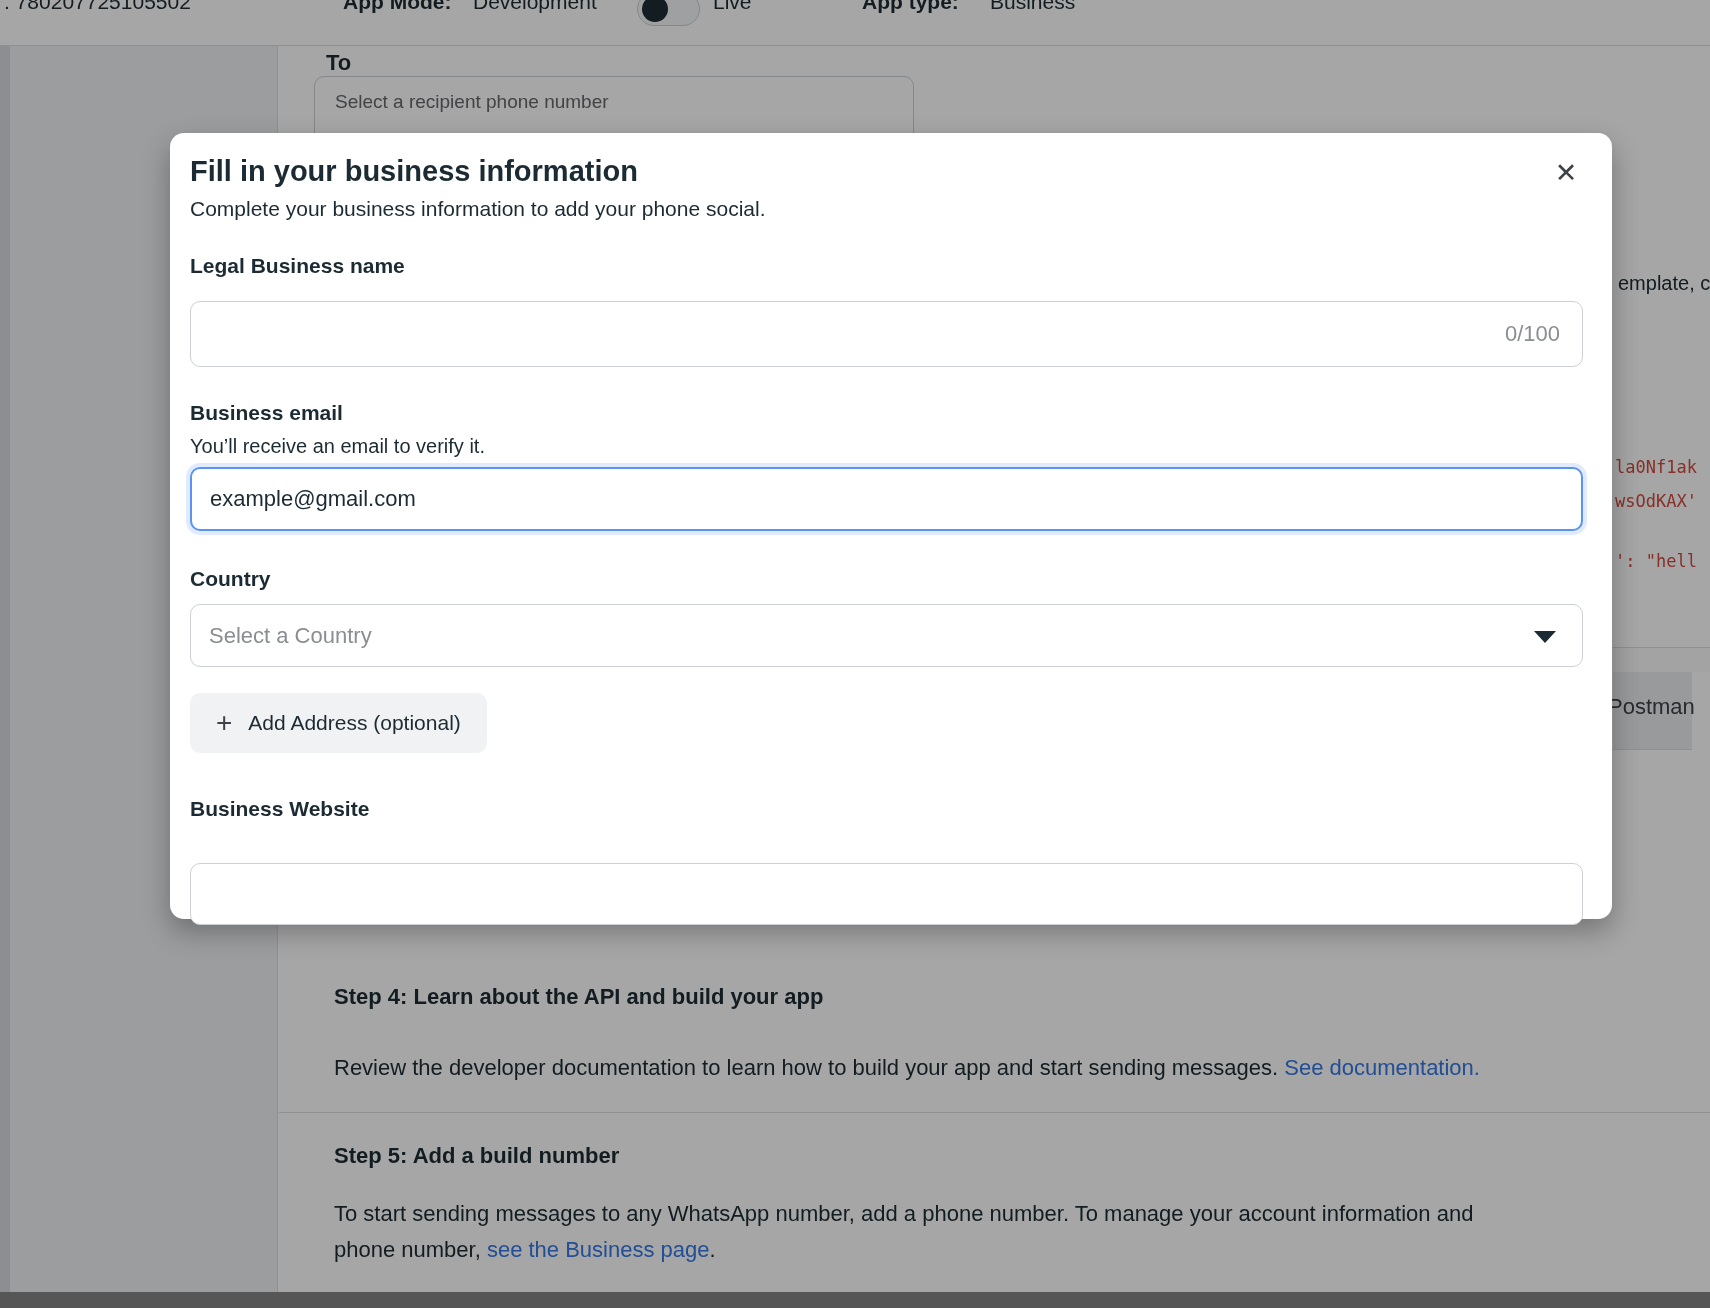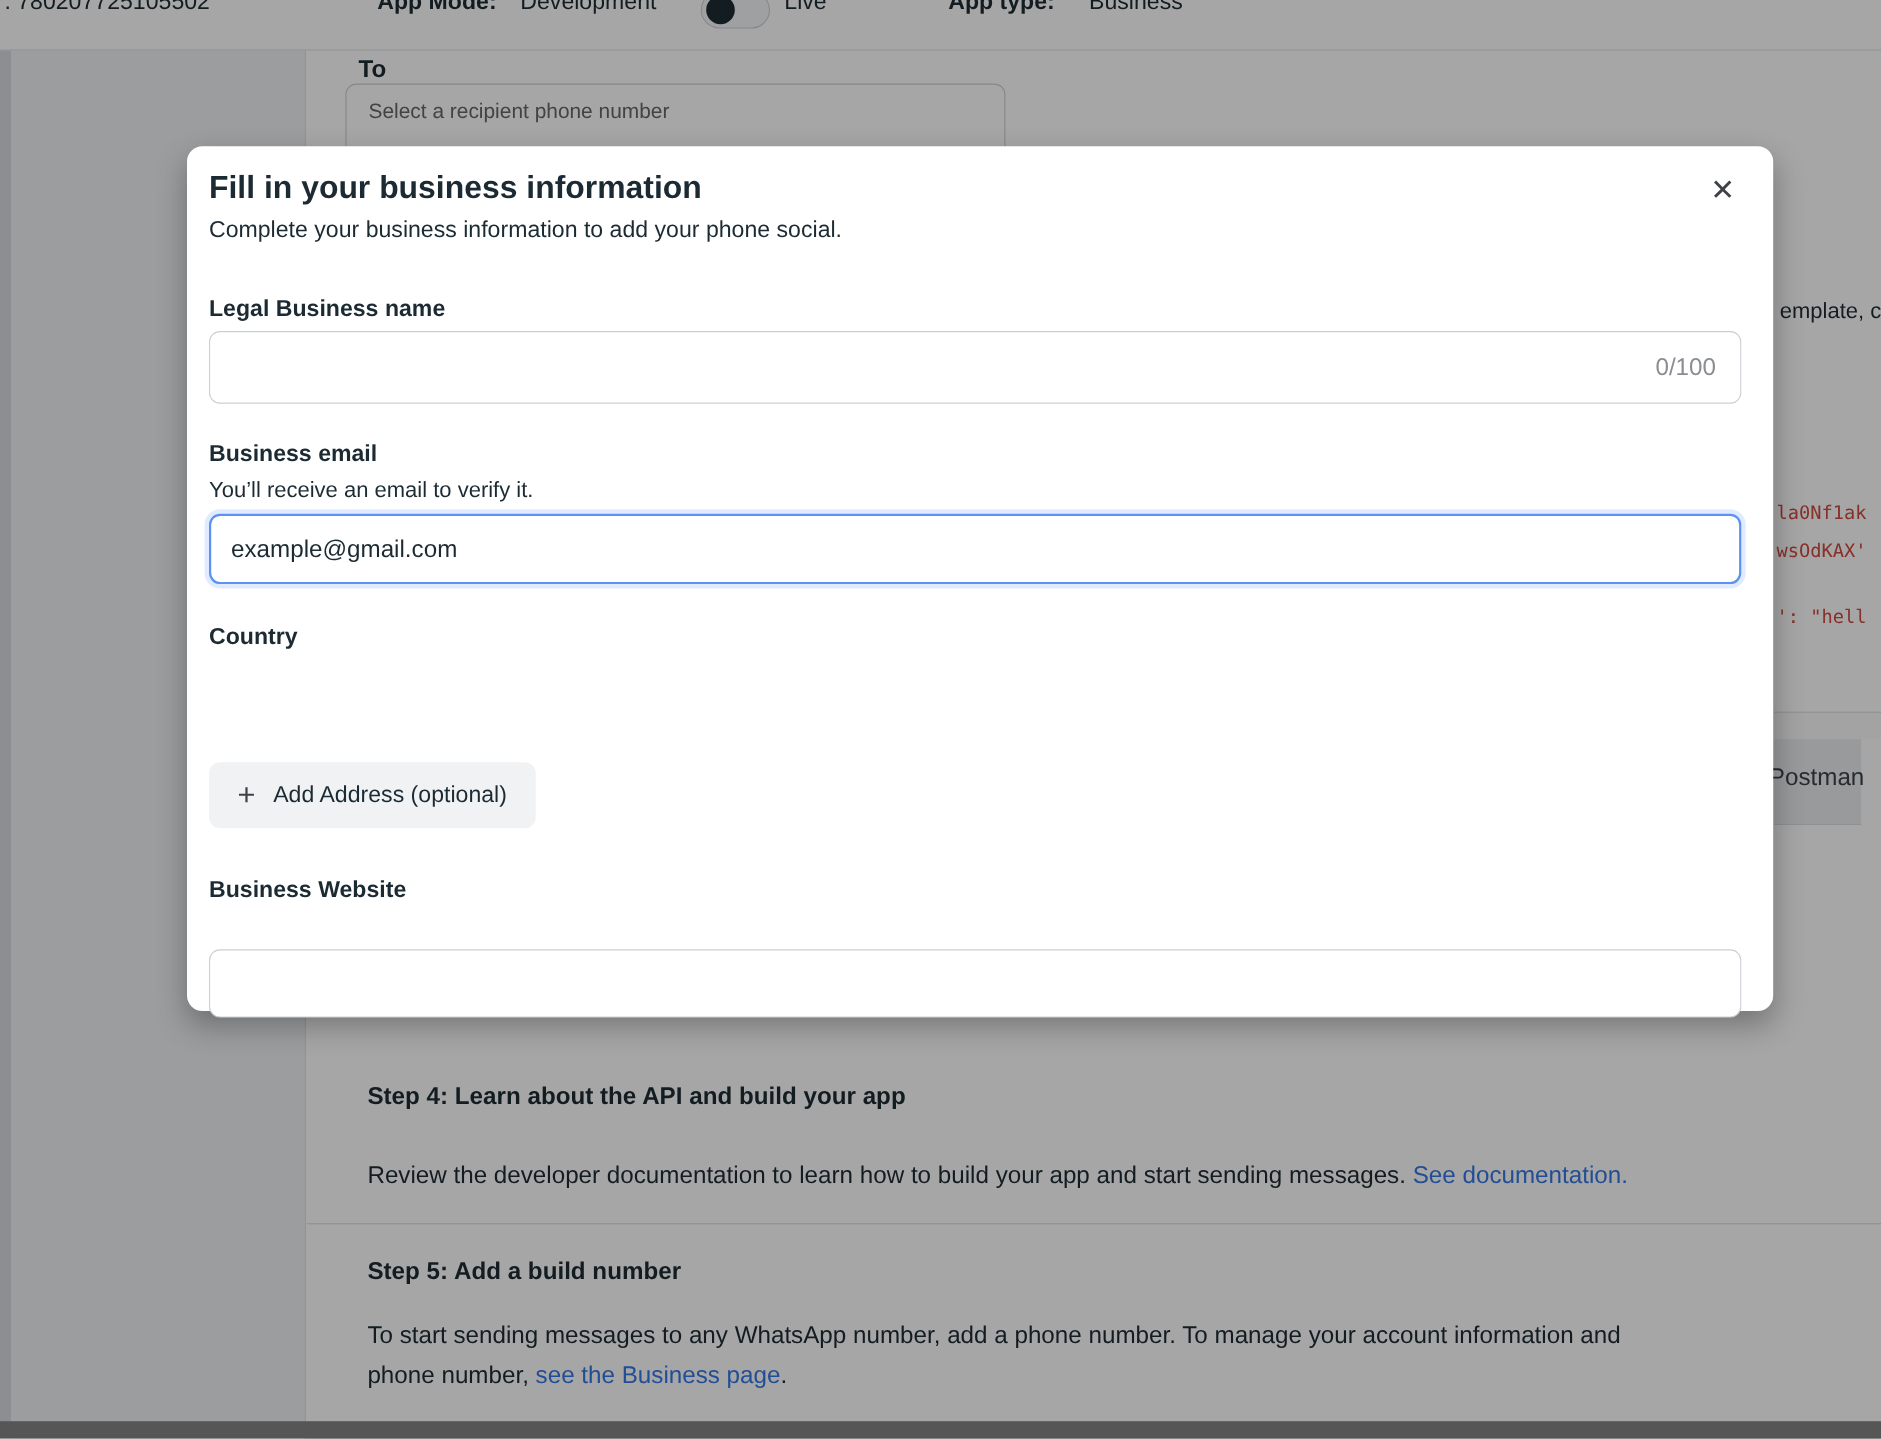--- a/index.html
+++ b/index.html
@@ -46,21 +46,21 @@
   
   .overlay{position:absolute;inset:0;background:rgba(0,0,0,0.35);z-index:5;}
   .modal{position:absolute;left:170px;top:100px;width:1442px;height:786px;background:#fff;
     border-radius:14px;box-shadow:0 12px 28px rgba(0,0,0,0.30);z-index:10;margin-top:33px;}
   .m-title{position:absolute;left:20px;top:22px;font-size:29px;font-weight:bold;color:#1c2b33;}
   .m-subtitle{position:absolute;left:20px;top:64px;font-size:21px;color:#1c2b33;}
   .m-close{position:absolute;right:24px;top:18px;width:44px;height:44px;display:flex;align-items:center;
     justify-content:center;font-size:27px;color:#3e4247;cursor:pointer;user-select:none;}
   .m-label{position:absolute;left:20px;font-size:21px;font-weight:bold;color:#1c2b33;}
   .m-helper{position:absolute;left:20px;font-size:20px;color:#1c2b33;}
-  .lbl-legal{top:136px;} .lbl-email{top:268px;} .hlp-email{top:302px;}
+  .lbl-legal{top:121px;} .lbl-email{top:268px;} .hlp-email{top:302px;}
   .lbl-country{top:434px;} .lbl-website{top:664px;} .hlp-website{top:698px;}
   .input-wrap{position:absolute;left:20px;right:29px;}
   .wrap-legal{top:168px;height:66px;}
   .wrap-email{top:334px;height:64px;}
   .wrap-website{top:730px;height:62px;}
   .m-input{width:100%;height:100%;border:1px solid #ccd0d5;border-radius:10px;padding:0 18px;
     font-size:22px;font-family:"Liberation Sans",sans-serif;color:#1c2b33;outline:none;background:#fff;}
   .m-input.focused{border:2px solid #5b93f2;box-shadow:0 0 0 4px rgba(88,144,255,0.18);}
   .char-counter{position:absolute;right:23px;top:50%;transform:translateY(-50%);font-size:22px;color:#8a8d91;}
   .select-box{position:absolute;left:20px;right:29px;top:471px;height:63px;border:1px solid #ccd0d5;
@@ -147,20 +147,24 @@
       <span class="char-counter">0/100</span>
     </div>
 
     <div class="m-label lbl-email">Business email</div>
     <div class="m-helper hlp-email">You’ll receive an email to verify it.</div>
     <div class="input-wrap wrap-email">
       <input class="m-input focused" type="text" value="example@gmail.com" style="">
     </div>
 
     <div class="m-label lbl-country">Country</div>
+    <div class="select-box">
+      <span class="select-placeholder">Select a Country</span>
+      <span class="select-caret"></span>
+    </div>
 
     <button class="add-address">
       <span class="plus-glyph">+</span>
       <span>Add Address (optional)</span>
     </button>
 
     <div class="m-label lbl-website">Business Website</div>
     <div class="input-wrap wrap-website">
       <input class="m-input" type="text" value="" style="">
     </div>

